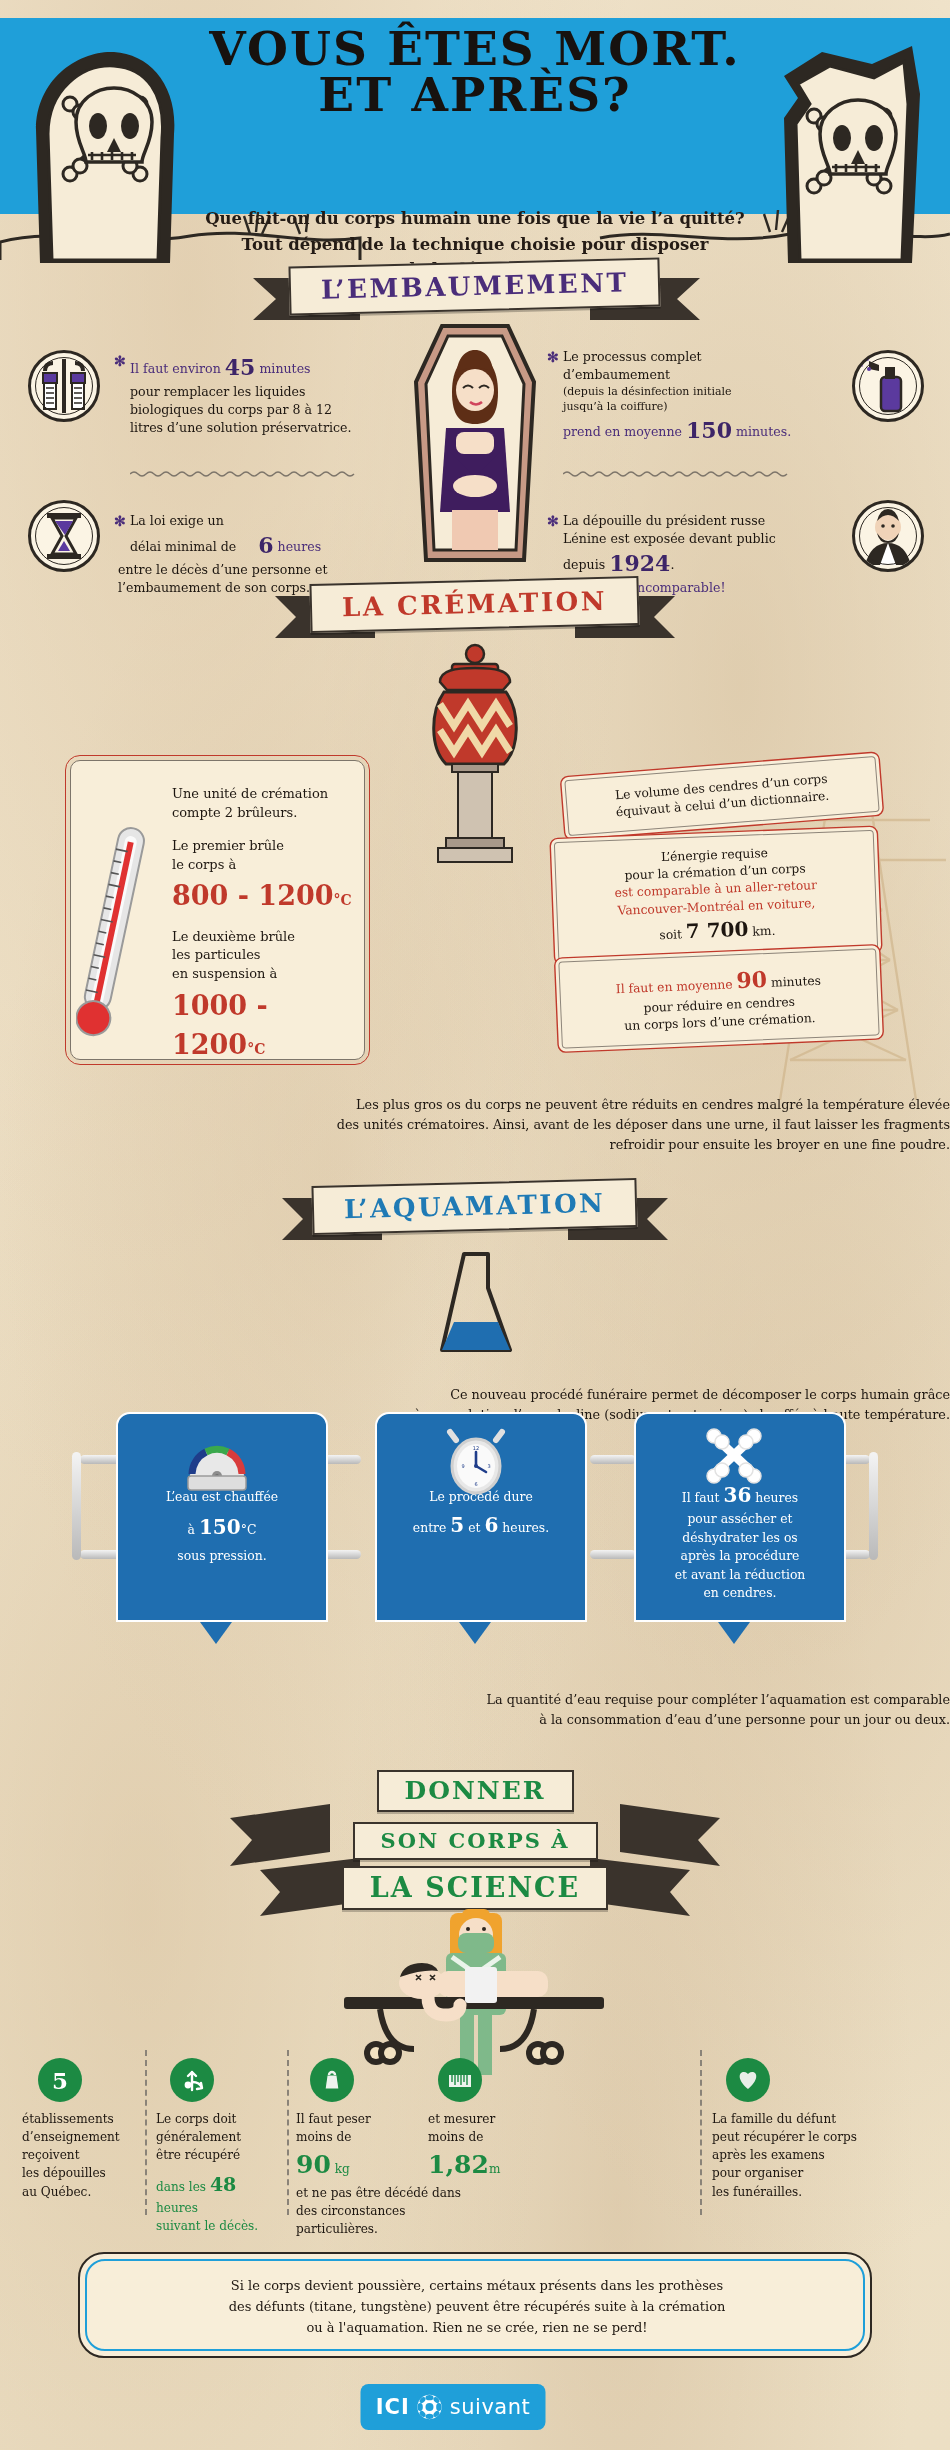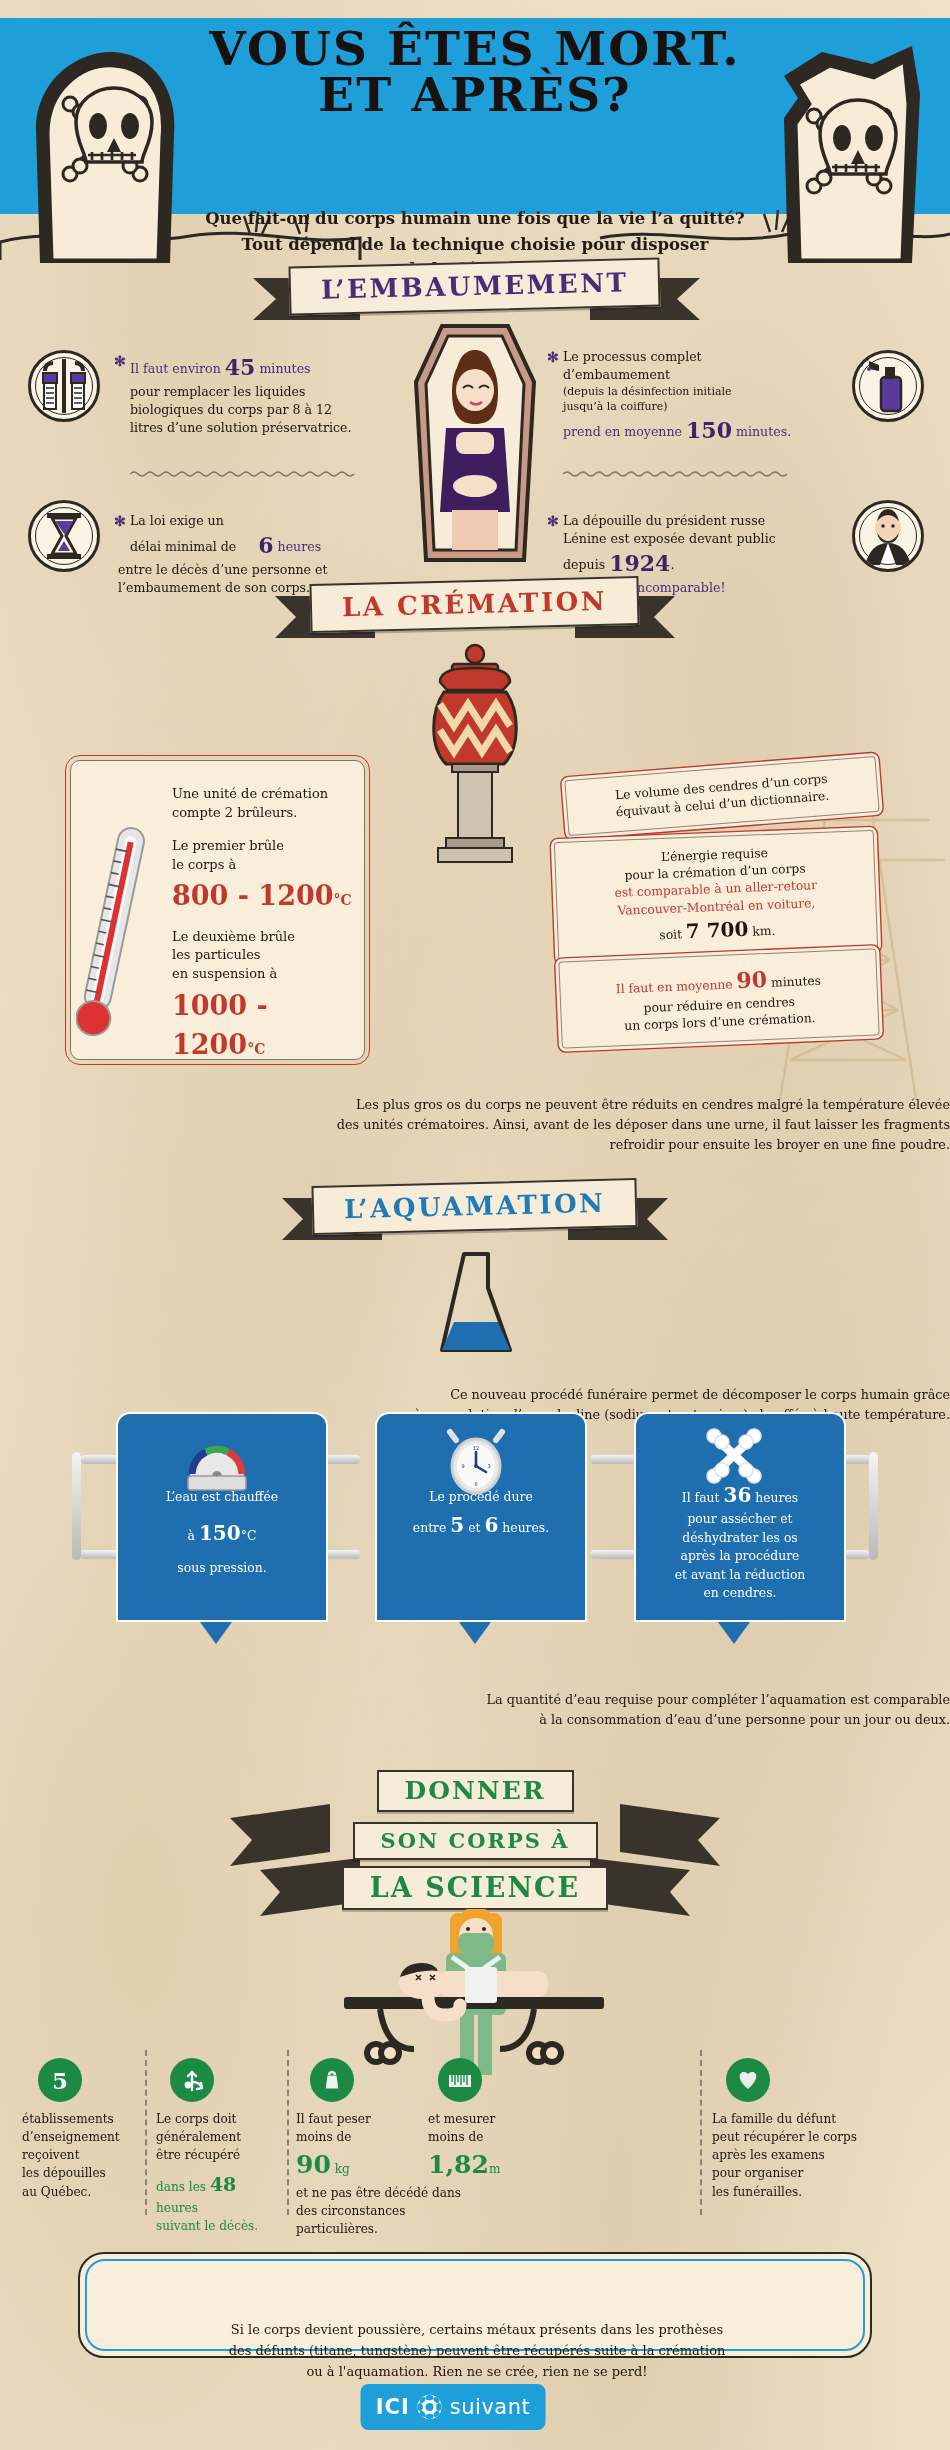--- a/index.html
+++ b/index.html
@@ -121,21 +121,21 @@
   
   .fbox{
     position:absolute; left:78px; top:2252px; width:794px; height:106px;
     background:#f8eed9; border:2px solid #2d2822; border-radius:26px;
   }
   .fbox::after{
     content:""; position:absolute; inset:5px; border:2px solid #1f9fd9; border-radius:20px;
   }
   .ftxt{
     position:absolute; left:0; top:22px; width:794px; text-align:center;
-    font-size:13px; line-height:1.6; color:#1d1610; z-index:2;margin-top:44px;
+    font-size:13px; line-height:1.6; color:#1d1610; z-index:2;
   }
   .logo{
     position:absolute; left:453px; top:2384px; transform:translateX(-50%);
     width:185px; height:46px; background:#1f9fd9; border-radius:8px;
     display:flex; align-items:center; justify-content:center; gap:7px;
   }
   .logo .ici{ color:#fff; font-weight:bold; font-size:21px; letter-spacing:1px; font-family:"DejaVu Sans", sans-serif; }
   .logo .exp{ color:#fff; font-size:21px; letter-spacing:0.5px; font-family:"DejaVu Sans", sans-serif; }
   .gem{ width:26px; height:26px; }
   .tower{ position:absolute; right:0; top:760px; opacity:.5; }
@@ -437,21 +437,21 @@
   <div class="aq-bar" style="left:590px;top:1455px;width:46px"></div>
   <div class="aq-bar" style="left:590px;top:1550px;width:46px"></div>
   <div class="aq-bar" style="left:830px;top:1455px;width:40px"></div>
   <div class="aq-bar" style="left:830px;top:1550px;width:40px"></div>
   <div class="aq-bar" style="left:72px;top:1452px;width:9px;height:108px;border-radius:5px"></div>
   <div class="aq-bar" style="left:869px;top:1452px;width:9px;height:108px;border-radius:5px"></div>
 
   <div class="aq-card" style="left:116px;top:1412px;height:210px">
     <div class="body">
       <div>L’eau est chauffée</div>
-      <div style="margin:11px 0"><span>à </span><span class="num">150</span><span>°C</span></div>
+      <div style="margin:5px 0"><span>à </span><span class="num">150</span><span>°C</span></div>
       <div>sous pression.</div>
     </div>
   </div>
   <svg style="position:absolute;left:182px;top:1432px" width="70" height="64" viewBox="0 0 70 64">
     <path d="M8,44 A27,27 0 0 1 62,44 Z" fill="#e8e8e8"></path>
     <path d="M10,42 A25,25 0 0 1 24,20" stroke="#1f3d8a" stroke-width="7" fill="none"></path>
     <path d="M24,20 A25,25 0 0 1 46,20" stroke="#3aa84c" stroke-width="7" fill="none"></path>
     <path d="M46,20 A25,25 0 0 1 60,42" stroke="#d83c3c" stroke-width="7" fill="none"></path>
     <circle cx="35" cy="44" r="5" fill="#8d8d8d"></circle>
     <path d="M35,44 L20,56" stroke="#6d6d6d" stroke-width="4" stroke-linecap="round"></path>

